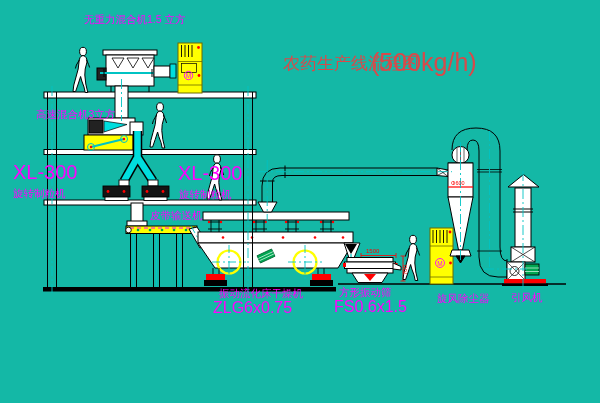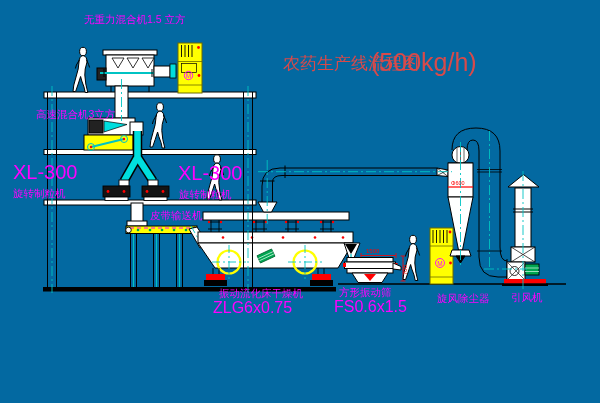--- a/index.html
+++ b/index.html
@@ -1,16 +1,16 @@
 <!DOCTYPE html>
 <html><head>
 <meta charset="utf-8">
 <style>
   html,body{margin:0;padding:0;background:#fff;}
-  .stage{position:relative;width:600px;height:403px;background:#0369a1;overflow:hidden;}
+  .stage{position:relative;width:600px;height:403px;background:#14b8a6;overflow:hidden;}
   svg{font-family:"Liberation Sans",sans-serif;}
   text{font-family:"Liberation Sans",sans-serif;}
 </style>
 </head>
 <body>
 
 <div class="stage">
 <svg width="600" height="403" viewBox="0 0 600 403">
   <defs>
     <g id="person">

